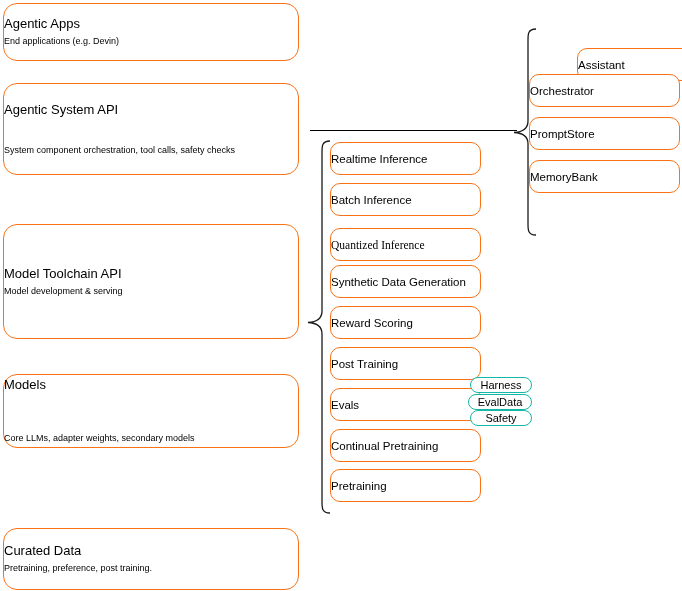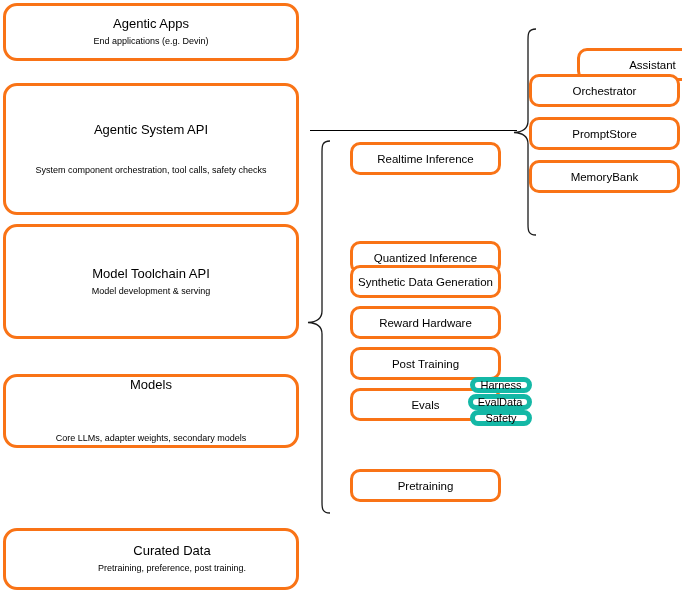--- a/index.html
+++ b/index.html
@@ -16,26 +16,26 @@
     width: 682px;
     height: 591px;
     overflow: hidden;
     background: #ffffff;
   }
 
   
   .box {
     position: absolute;
     box-sizing: border-box;
-    border: 3px solid #f97316;
+    border: 1px solid #f97316;
     border-radius: 14px;
     background: #ffffff;
     display: flex;
     flex-direction: column;
-    align-items: center;
+    align-items: flex-start;
     justify-content: center;
     text-align: center;
   }
   .box .title {
     font-size: 13px;
     line-height: 16px;
     color: #000000;
     white-space: nowrap;
   }
   .box .subtitle {
@@ -51,21 +51,20 @@
     left: 3px;
     width: 296px;
   }
 
   
   .mid-box {
     left: 330px;
     width: 151px;
     height: 33px;
     border-radius: 10px;
-    margin-left: 20px;
   }
   .mid-box .title {
     font-size: 11.5px;
     line-height: 14px;
   }
 
   
   .right-box {
     left: 529px;
     width: 151px;
@@ -74,21 +73,21 @@
   }
   .right-box .title {
     font-size: 11.5px;
     line-height: 14px;
   }
 
   
   .pill {
     position: absolute;
     box-sizing: border-box;
-    border: 5px solid #14b8a6;
+    border: 1px solid #14b8a6;
     border-radius: 999px;
     background: #ffffff;
     display: flex;
     align-items: center;
     justify-content: center;
     font-size: 11px;
     line-height: 12px;
     height: 16px;
     z-index: 5;
   }
@@ -109,65 +108,71 @@
 </head>
 <body>
 
 <div id="canvas">
 
   <div class="box layer-box" style="top:3px; height:58px;">
     <div class="title">Agentic Apps</div>
     <div class="subtitle">End applications (e.g. Devin)</div>
   </div>
 
-  <div class="box layer-box" style="top:83px; height:132px;gap:23px;">
+  <div class="box layer-box" style="top:83px; height:92px;gap:23px;">
     <div class="title">Agentic System API</div>
     <div class="subtitle">System component orchestration, tool calls, safety checks</div>
   </div>
 
   <div class="box layer-box" style="top:224px; height:115px;">
     <div class="title">Model Toolchain API</div>
     <div class="subtitle">Model development &amp; serving</div>
   </div>
 
   <div class="box layer-box" style="top:374px; height:74px;gap:36px;">
     <div class="title">Models</div>
     <div class="subtitle">Core LLMs, adapter weights, secondary models</div>
   </div>
 
 
-  <div class="box layer-box" style="top:528px; height:62px;padding-left:42px;">
+  <div class="box layer-box" style="top:528px; height:62px;">
     <div class="title">Curated Data</div>
     <div class="subtitle">Pretraining, preference, post training.</div>
   </div>
 
   <div class="connector" style="left:310px; top:130px; width:207px;"></div>
 
   <svg class="brace" style="left:306px; top:140px;" width="26" height="375" viewBox="0 0 26 375">
     <path d="M24,1 C16,1 16,6 16,12 L16,171 C16,178 12,182 2,182.5
              C12,183 16,187 16,194 L16,362 C16,368 16,373 24,373" fill="none" stroke="#1a1a1a" stroke-width="1.3"></path>
   </svg>
 
   <div class="box mid-box" style="top:142px;">
     <div class="title">Realtime Inference</div>
   </div>
-  <div class="box mid-box" style="top:241px;">
+  <div class="box mid-box" style="top:183px;">
+    <div class="title">Batch Inference</div>
+  </div>
+  <div class="box mid-box" style="top:228px;font-family:Liberation Serif, serif;">
     <div class="title">Quantized Inference</div>
   </div>
   <div class="box mid-box" style="top:265px;">
     <div class="title">Synthetic Data Generation</div>
   </div>
   <div class="box mid-box" style="top:306px;">
-    <div class="title">Reward Hardware</div>
+    <div class="title">Reward Scoring</div>
   </div>
   <div class="box mid-box" style="top:347px;">
     <div class="title">Post Training</div>
   </div>
   <div class="box mid-box" style="top:388px;">
     <div class="title">Evals</div>
+  </div>
+  <div class="box mid-box" style="top:429px;">
+    <div class="title">Continual Pretraining</div>
   </div>
   <div class="box mid-box" style="top:469px;">
     <div class="title">Pretraining</div>
   </div>
 
   <div class="pill" style="left:470px; top:377px; width:62px;">
     <span>Harness</span>
   </div>
   <div class="pill" style="left:468px; top:394px; width:64px;">
     <span>EvalData</span>

